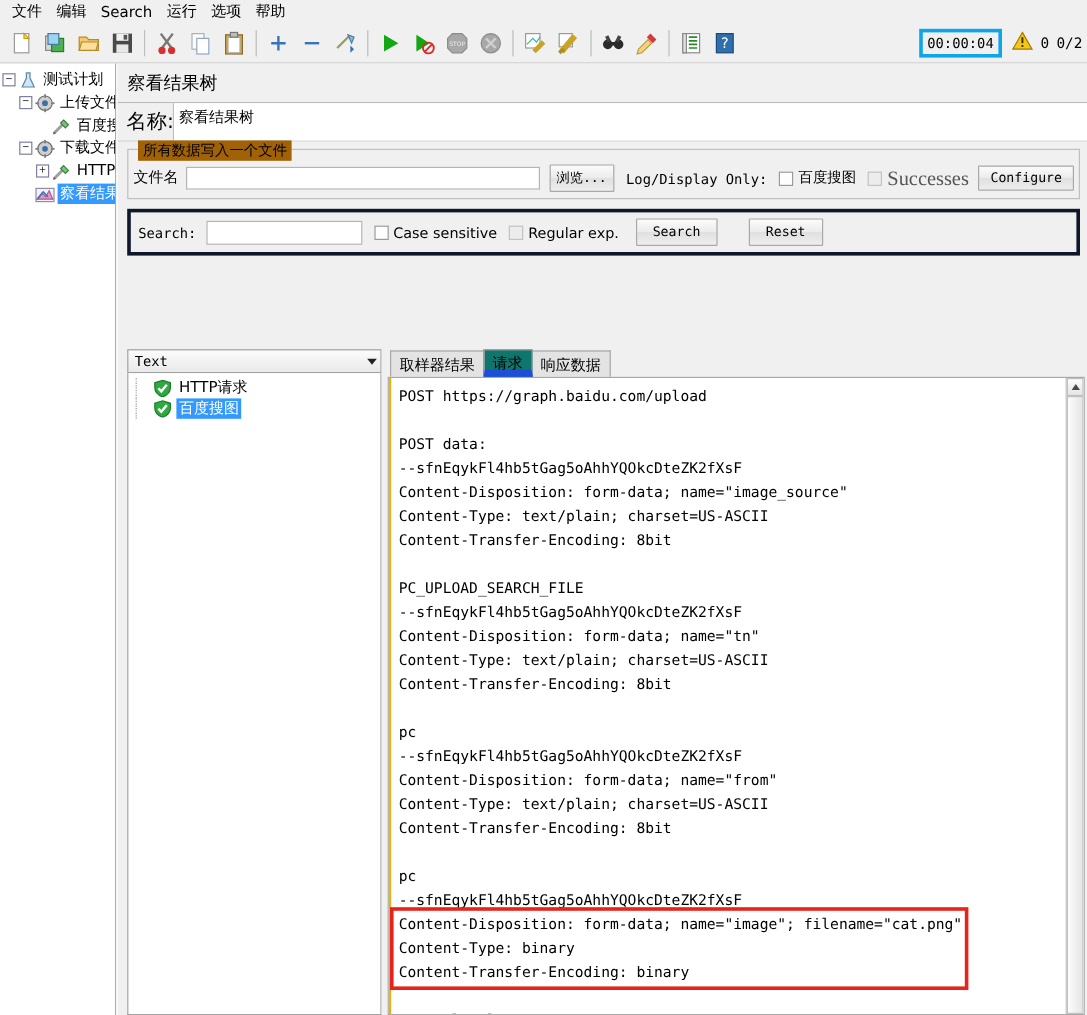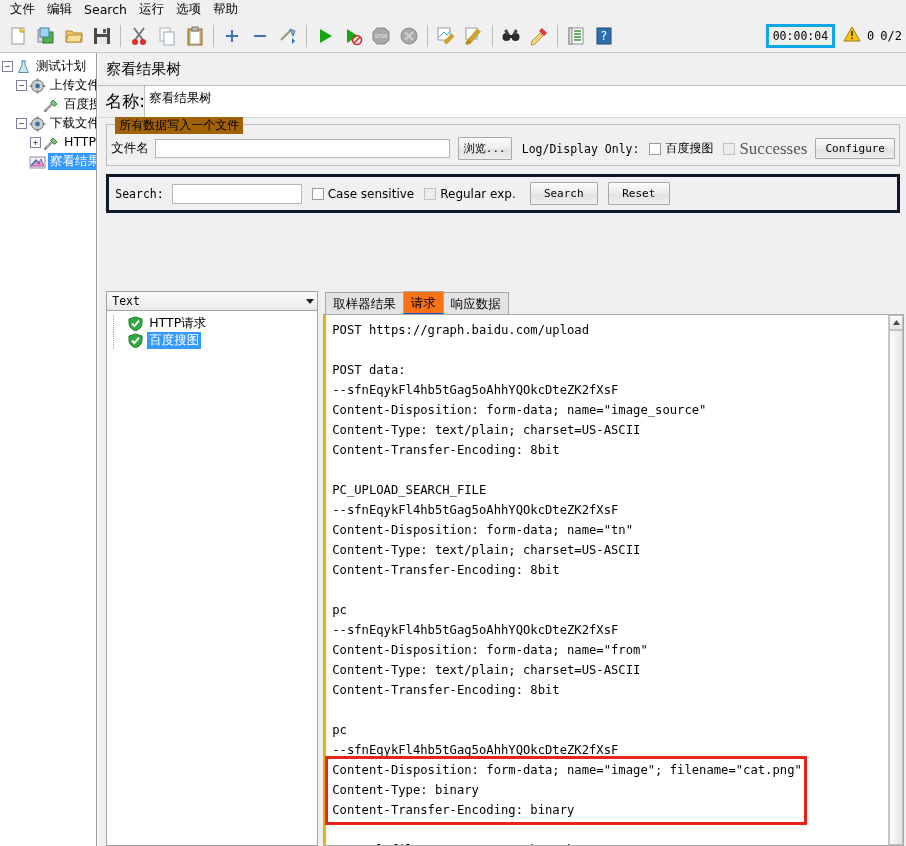--- a/index.html
+++ b/index.html
@@ -289,22 +289,22 @@
     border-bottom: none;
     background: #e3e3e3;
     padding: 3px 7px 3px 7px;
     font-family: "DejaVu Sans", sans-serif;
     font-size: 12.5px;
     margin-right: -1px;
     box-sizing: border-box;
     height: 22px;
   }
   .tab.active {
-    background: #f97316;
-    border-bottom: 1px solid #1d4ed8;
+    background: #0f766e;
+    border-bottom: 6px solid #1d4ed8;
     position: relative;
     z-index: 2;
     height: 23px;
   }
   #textarea-wrap {
     flex: 1;
     border: 1px solid #a8a8a8;
     background: #fff;
     display: flex;
     position: relative;
@@ -621,21 +621,21 @@
       <div class="txtfield" style="width:130px;height:20px;"></div>
       <div class="cb-wrap">
         <span class="cbx"></span>
         <span class="cb-text">Case sensitive</span>
       </div>
       <div class="cb-wrap">
         <span class="cbx disabled"></span>
         <span class="cb-text">Regular exp.</span>
       </div>
       <div class="btn" style="margin-left:14px;width:68px;text-align:center;padding:4px 0;">Search</div>
-      <div class="btn" style="margin-left:10px;width:62px;text-align:center;padding:4px 0;">Reset</div>
+      <div class="btn" style="margin-left:26px;width:62px;text-align:center;padding:4px 0;">Reset</div>
     </div>
 
     <div id="lower">
       <div id="results-pane">
         <div id="combo">
           <span>Text</span>
           <span class="arrow-dn"></span>
         </div>
         <div id="results-tree">
             <div class="rnode">

